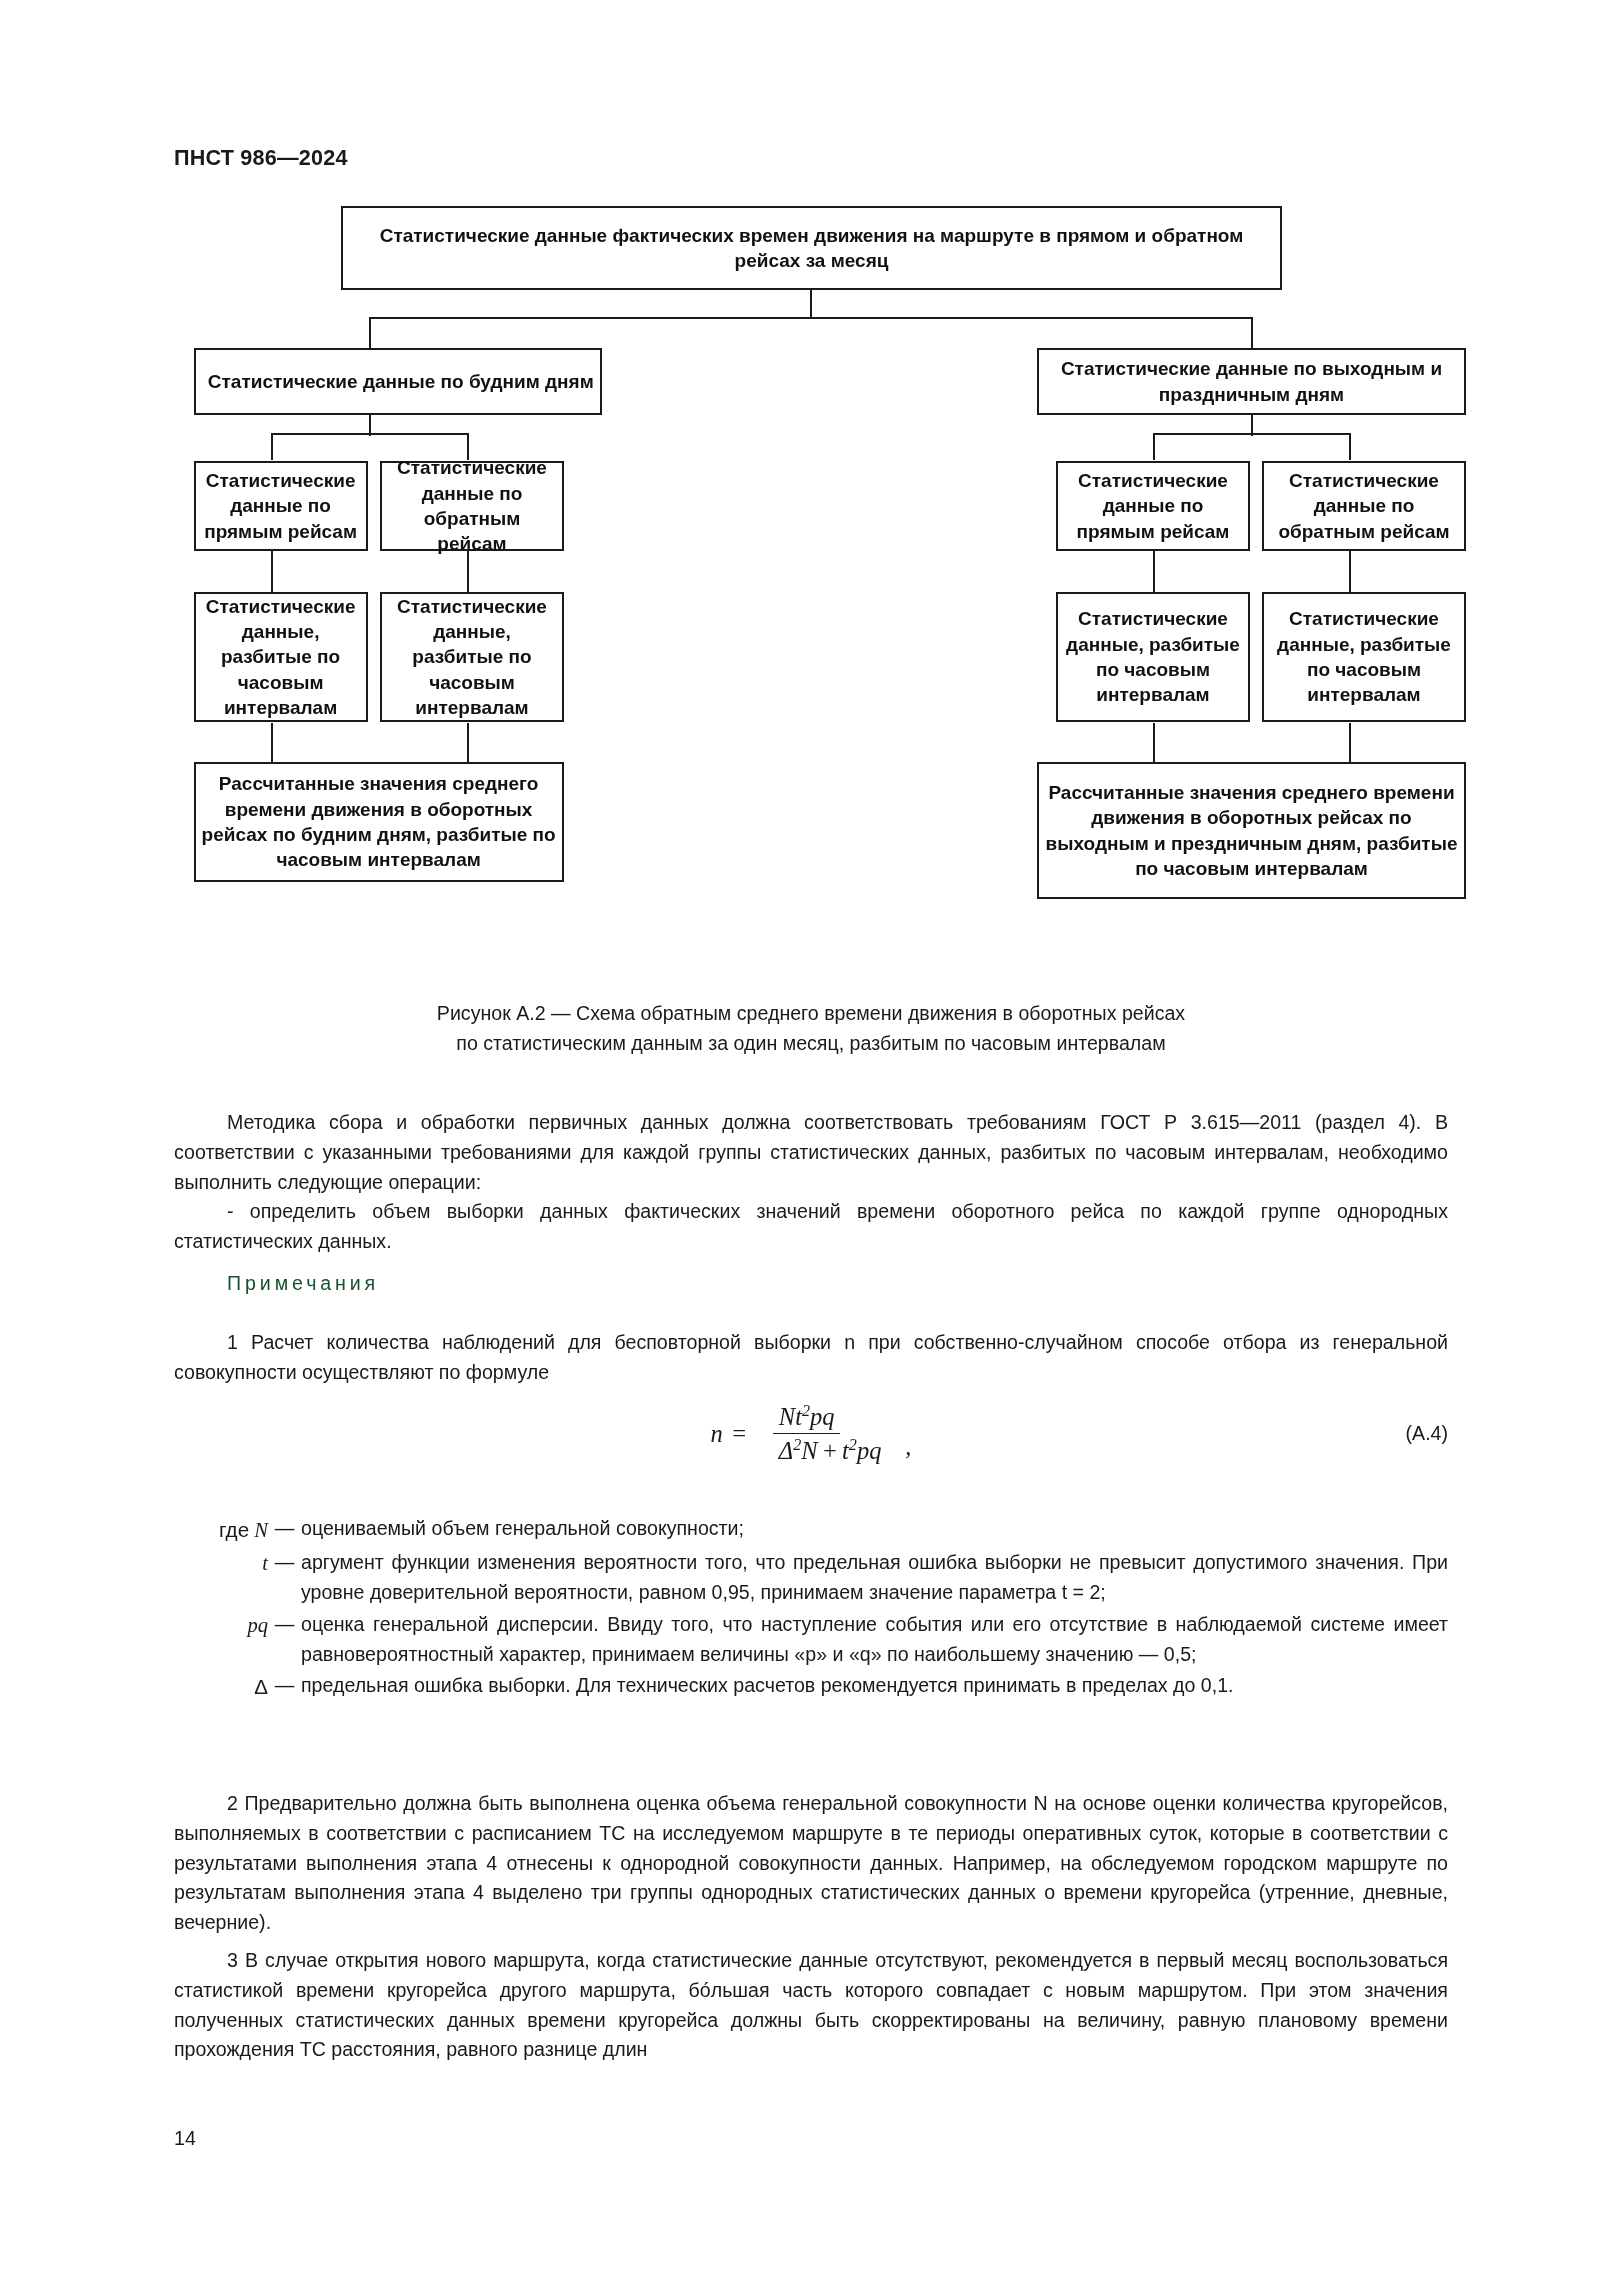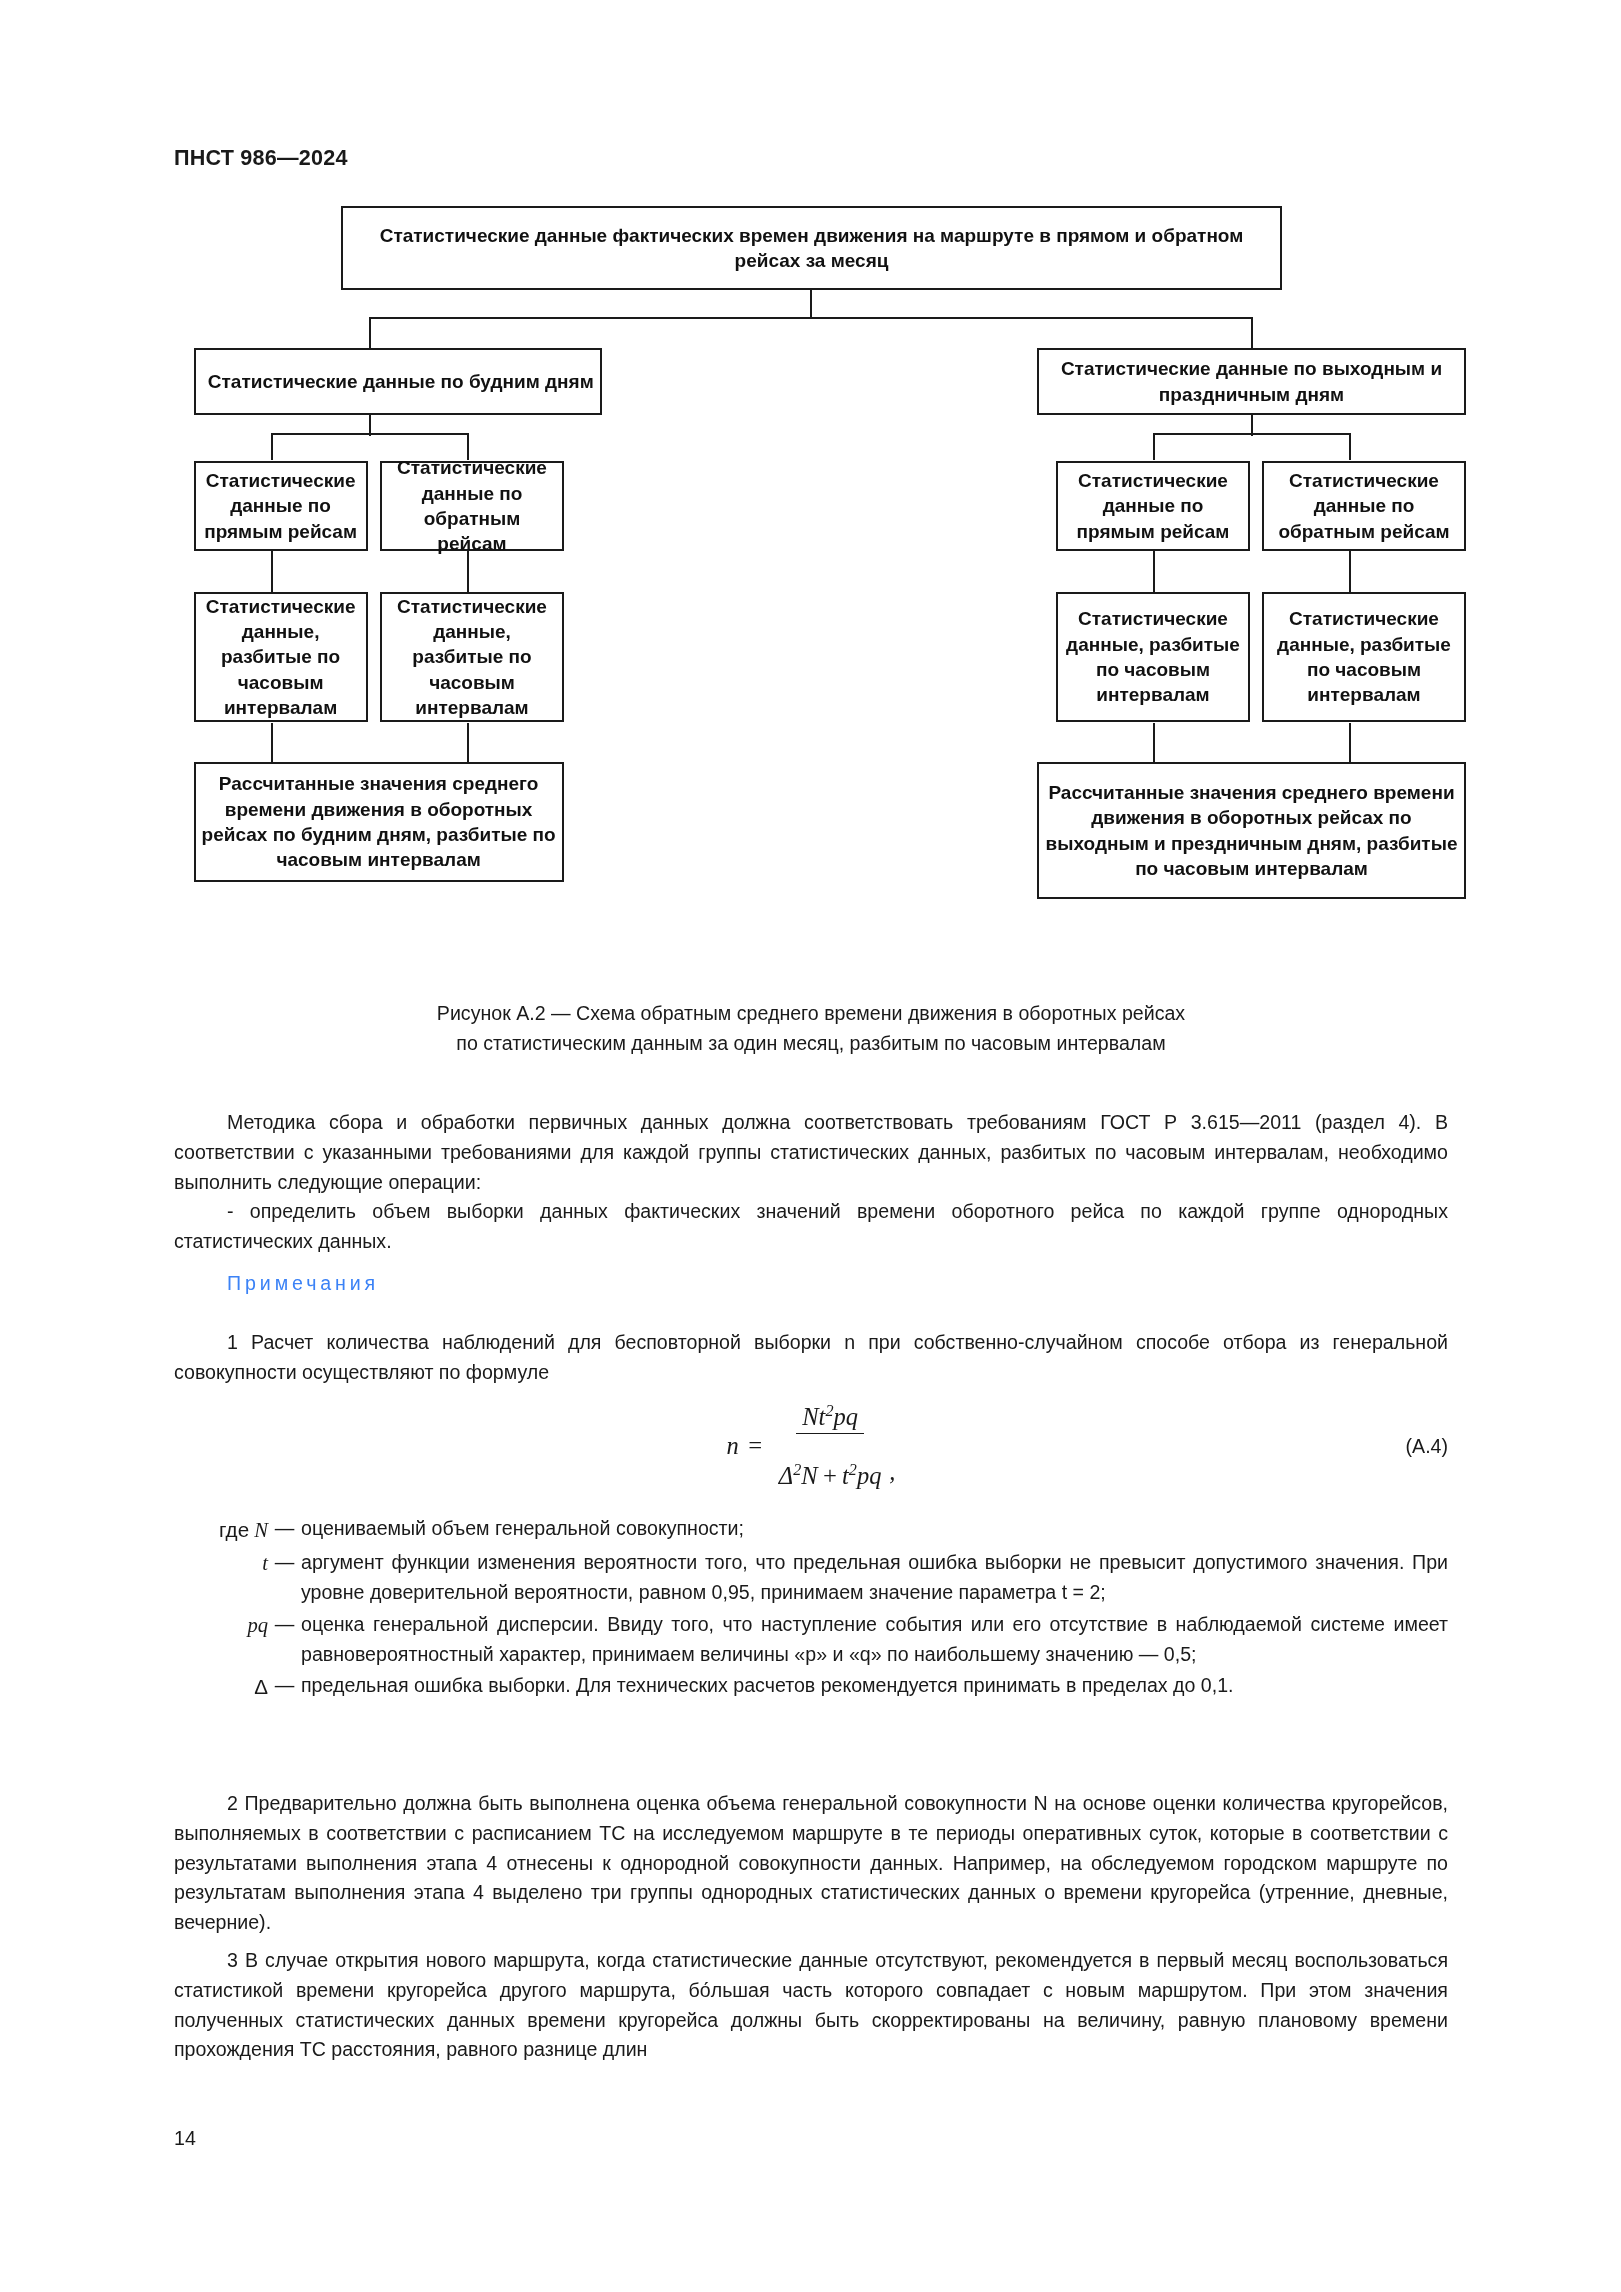--- a/index.html
+++ b/index.html
@@ -89,21 +89,21 @@
   .body-block p {
     margin: 0 0 0 0;
     text-align: justify;
     text-justify: inter-word;
   }
   .indent { text-indent: 53px; }
 
   .notes-title {
     font-size: 19.6px;
     letter-spacing: 3.9px;
-    color: #3b82f6;
+    color: #14532d;
     text-indent: 53px;
   }
 
   
   .formula-row {
     position: absolute;
     left: 174px;
     width: 1274px;
     display: flex;
     align-items: center;
@@ -114,24 +114,23 @@
     display: inline-flex;
     align-items: center;
     font-family: "Liberation Serif", serif;
     font-style: italic;
     font-size: 24.5px;
     color: #1a1a1a;
   }
   .frac {
     display: inline-flex;
     flex-direction: column;
-    align-items: center;
+    align-items: flex-start;
     vertical-align: middle;
-    margin: 0 2px;
-    gap: 25px;
+    margin: 0 18px;
   }
   .frac .num {
     padding: 0 5.9px 2px 5.9px;
     border-bottom: 1.6px solid #1a1a1a;
     white-space: nowrap;
   }
   .frac .den {
     padding: 2px 5.9px 0 5.9px;
     white-space: nowrap;
   }

